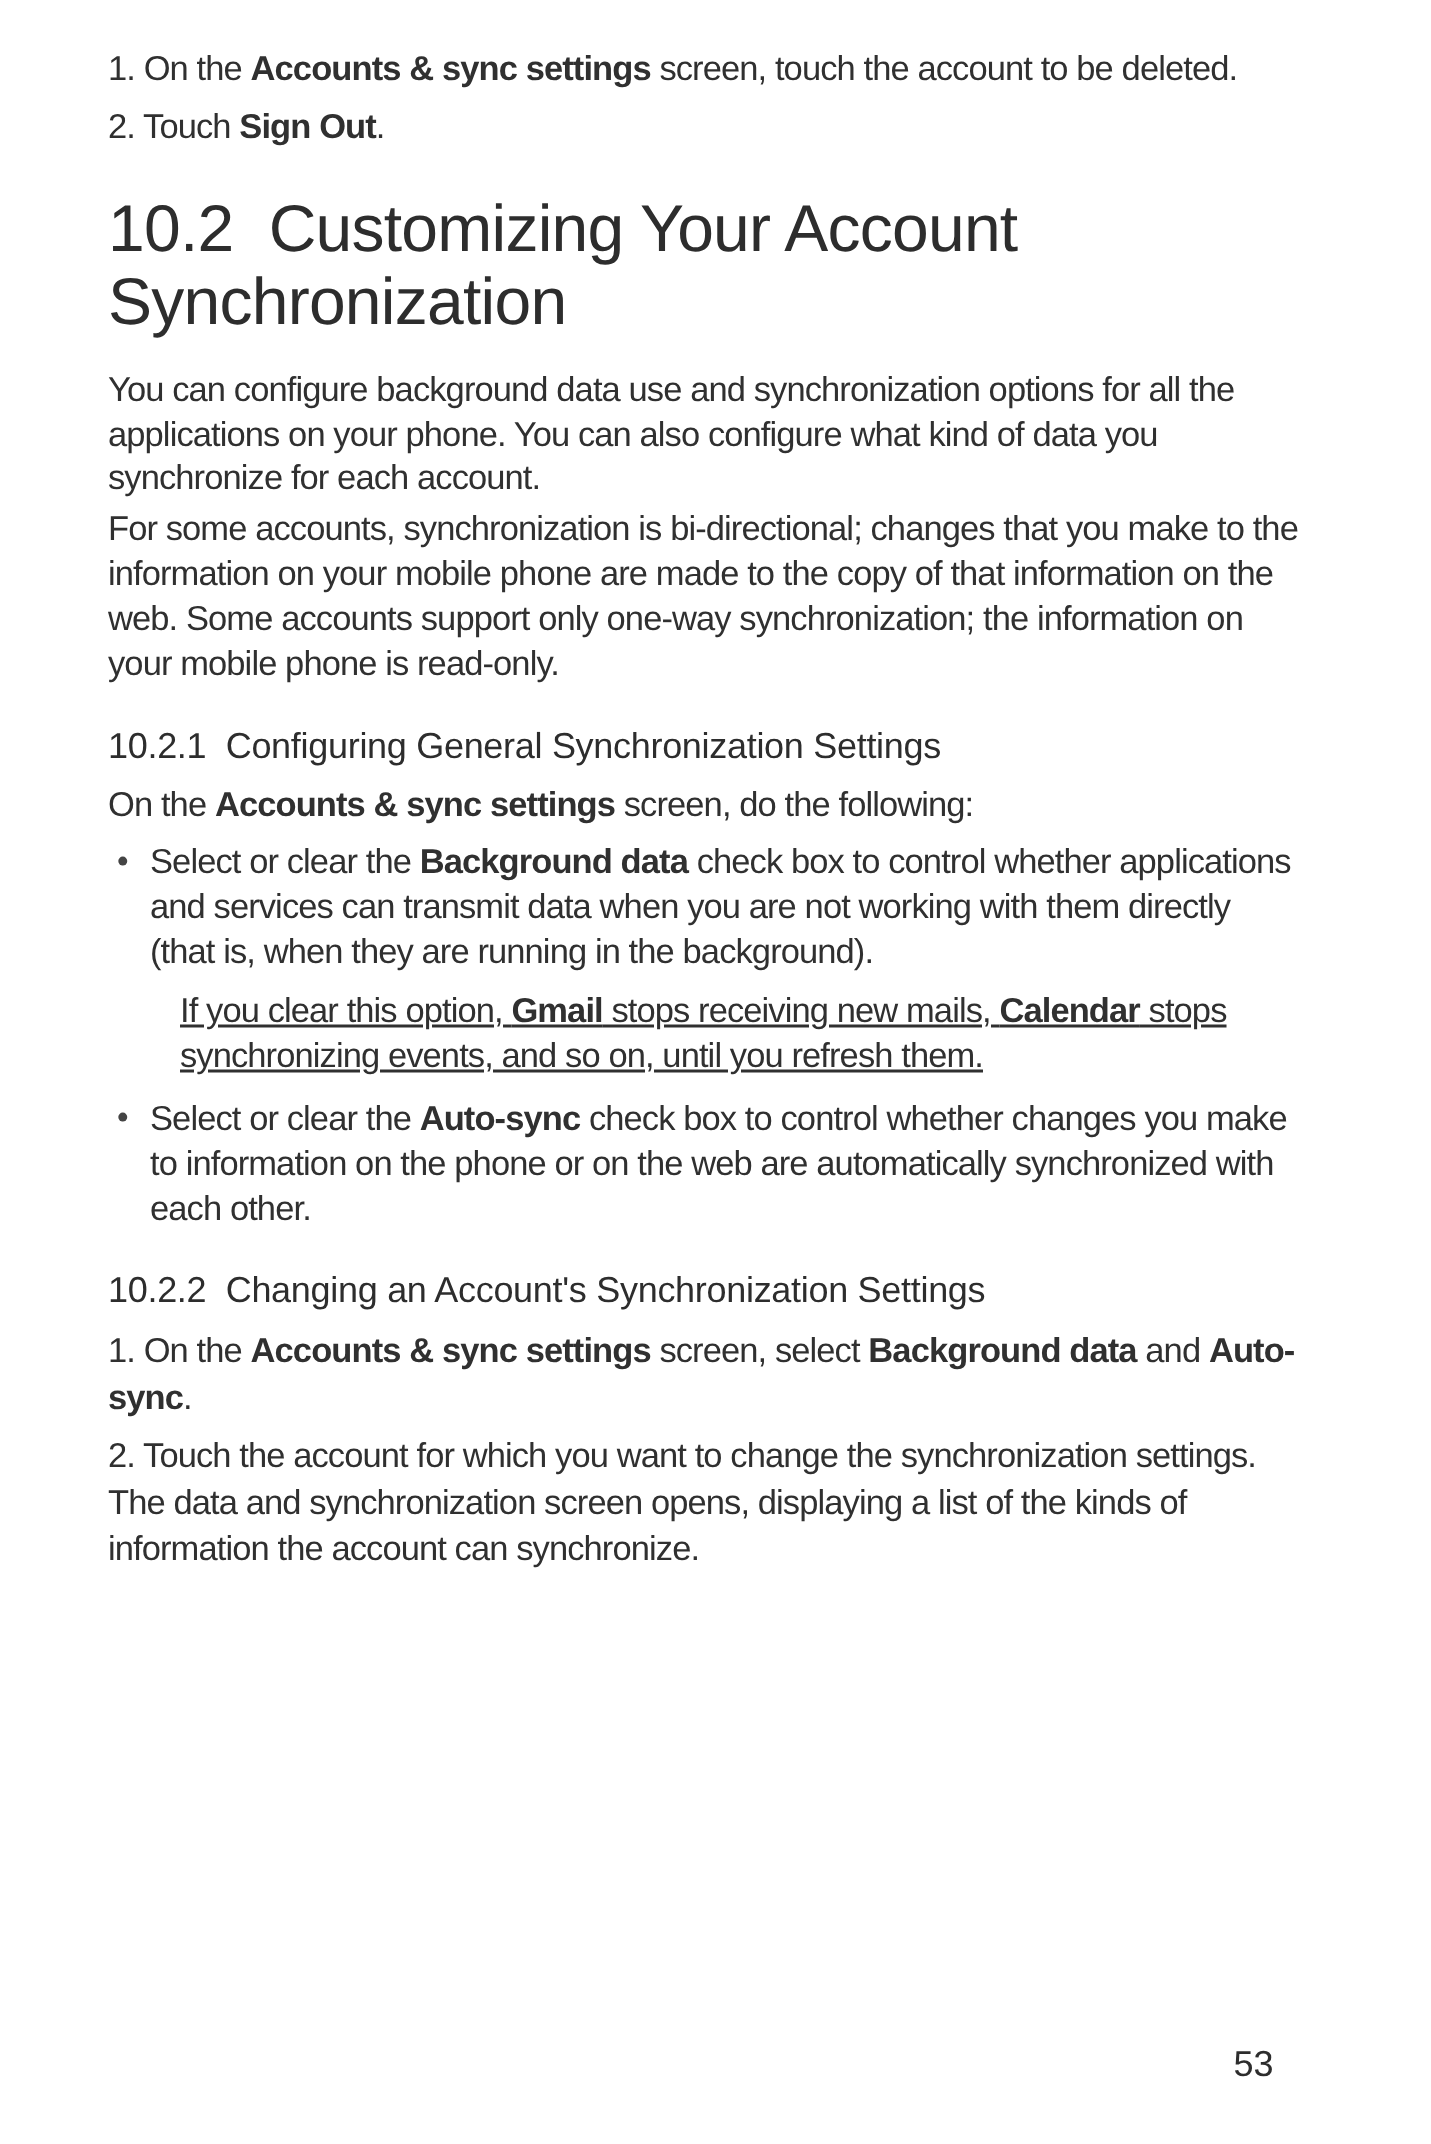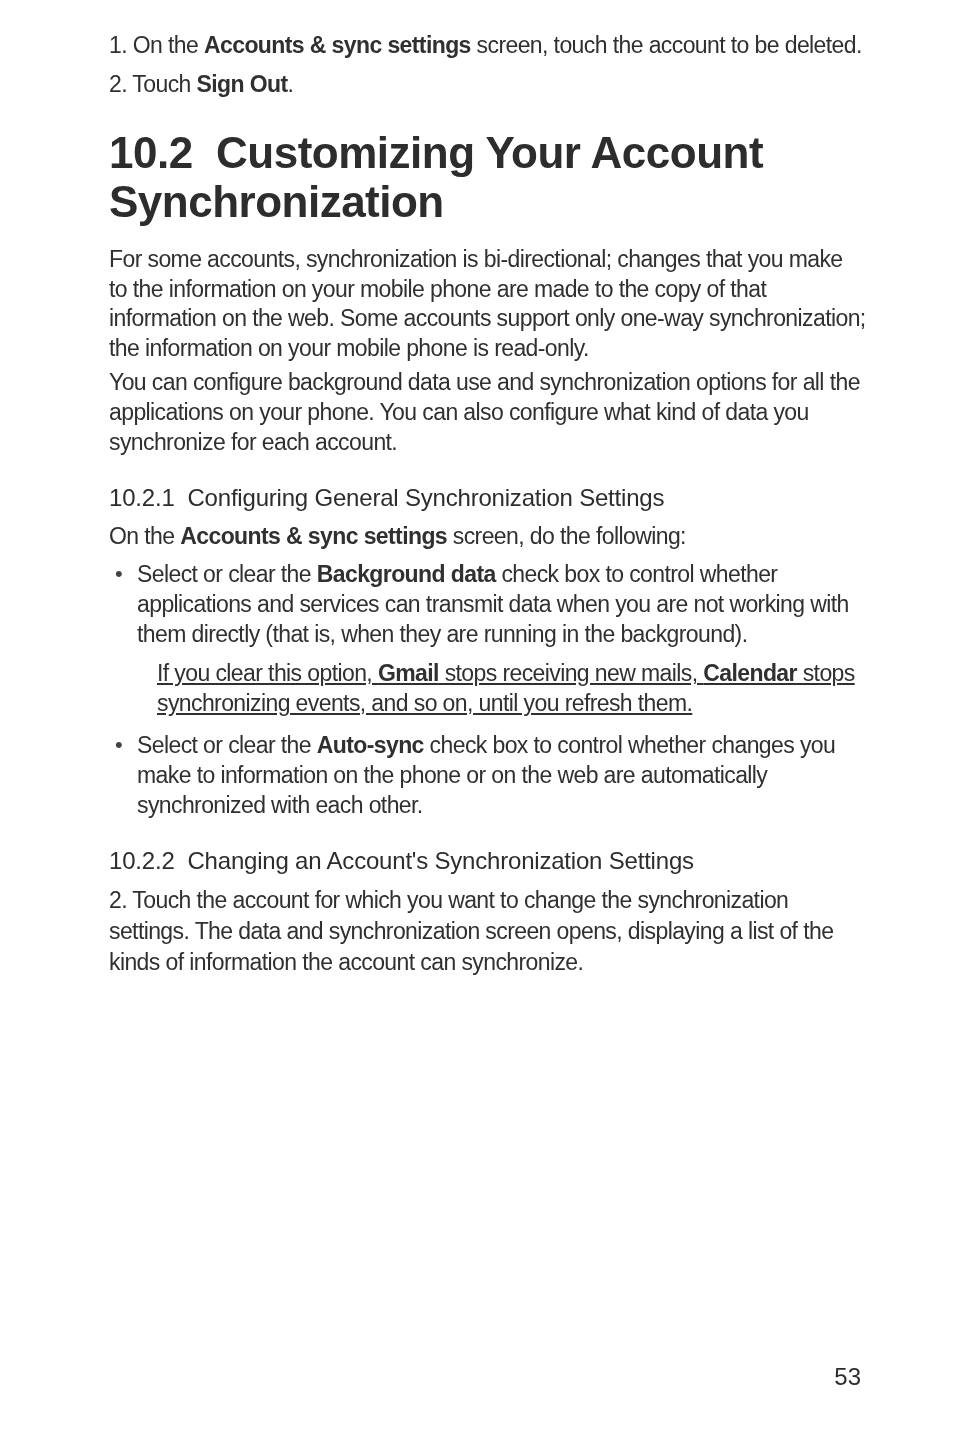--- a/index.html
+++ b/index.html
@@ -8,36 +8,36 @@
     width: 954px;
     background: #ffffff;
     font-family: Arial, Helvetica, sans-serif;
     color: #303030;
     -webkit-font-smoothing: antialiased;
   }
   .page {
     box-sizing: border-box;
     width: 951px;
     min-height: 1429px;
-    padding: 30px 85px 0 109px;
+    padding: 30px 85px 0 72px;
     position: relative;
   }
   .ol-step {
     font-size: 23px;
     line-height: 1.35;
     letter-spacing: -0.6px;
     margin: 0 0 8px 0;
   }
   .ol-step .cont {
     display: block;
     padding-left: 24px;
   }
   h1.section-title {
     font-size: 44px;
-    font-weight: 700;
+    font-weight: 400;
     line-height: 1.12;
     letter-spacing: -0.5px;
     margin: 28px 0 18px 0;
     color: #2d2d2d;
   }
   p.body {
     font-size: 23px;
     line-height: 1.3;
     letter-spacing: -0.6px;
     margin: 0 0 4px 0;
@@ -75,21 +75,21 @@
     line-height: 1.3;
     letter-spacing: -0.6px;
     padding-left: 48px;
     margin: 10px 0 12px 0;
     text-decoration: underline;
   }
   .b { font-weight: 700; }
   .page-number {
     position: absolute;
     bottom: 38px;
-    right: 90px;
+    right: 102px;
     font-size: 24px;
     color: #2d2d2d;
   }
 </style>
 </head>
 <body>
 
 <div class="page">
 
   <div>
@@ -100,22 +100,22 @@
     <div class="ol-step">
       <span>2.</span>
       <span>Touch </span><span class="b">Sign Out</span><span>.</span>
     </div>
   </div>
 
   <h1 class="section-title">
     <span>10.2</span>&nbsp;&nbsp;<span>Customizing Your Account Synchronization</span>
   </h1>
 
+  <p class="body">You can configure background data use and synchronization options for all the applications on your phone. You can also configure what kind of data you synchronize for each account.</p>
   <p class="body">For some accounts, synchronization is bi-directional; changes that you make to the information on your mobile phone are made to the copy of that information on the web. Some accounts support only one-way synchronization; the information on your mobile phone is read-only.</p>
-  <p class="body">You can configure background data use and synchronization options for all the applications on your phone. You can also configure what kind of data you synchronize for each account.</p>
 
   <h2 class="subsection">
     <span>10.2.1</span>&nbsp;&nbsp;<span>Configuring General Synchronization Settings</span>
   </h2>
 
   <p class="body">
     <span>On the </span><span class="b">Accounts &amp; sync settings</span><span> screen, do the following:</span>
   </p>
 
   <ul class="bullets">
@@ -130,20 +130,25 @@
   <ul class="bullets">
     <li>
       <span>Select or clear the </span><span class="b">Auto-sync</span><span> check box to control whether changes you make to information on the phone or on the web are automatically synchronized with each other.</span>
     </li>
   </ul>
 
   <h2 class="subsection">
     <span>10.2.2</span>&nbsp;&nbsp;<span>Changing an Account's Synchronization Settings</span>
   </h2>
 
+  <div class="ol-step">
+    <span>1.</span>
+    <span>On the </span><span class="b">Accounts &amp; sync settings</span><span> screen, select </span><span class="b">Background data</span><span> and </span><span class="b">Auto-sync</span><span>.</span>
+    <span class="cont"></span>
+  </div>
 
   <div class="ol-step">
     <span>2.</span>
     <span>Touch the account for which you want to change the synchronization settings. The data and synchronization screen opens, displaying a list of the kinds of information the account can synchronize.</span>
   </div>
 
   <div class="page-number">53</div>
 </div>
 
 </body></html>

